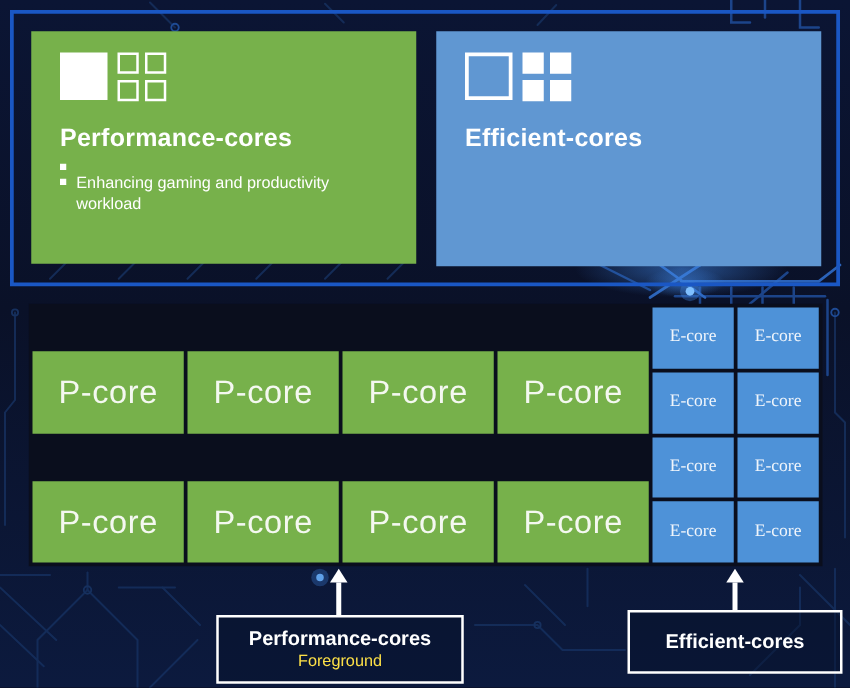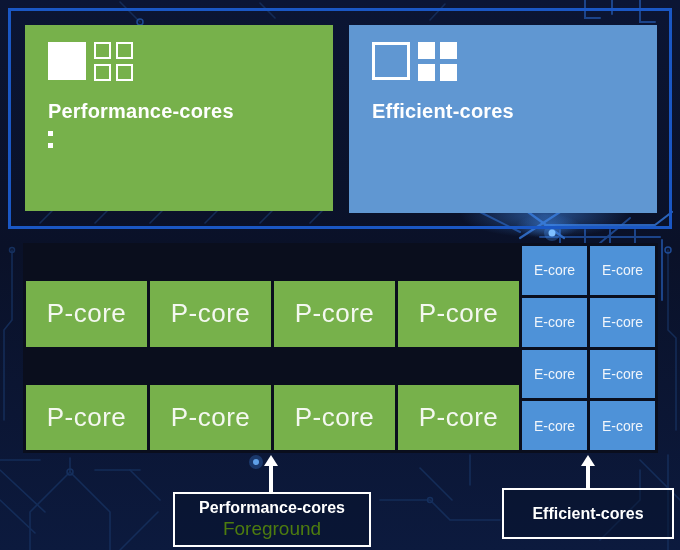--- a/index.html
+++ b/index.html
@@ -51,42 +51,42 @@
     grid-template-rows:repeat(4,1fr);
   }
   .p-cell{
     grid-row:span 2;background:var(--pcore-green);
     display:flex;align-items:center;justify-content:center;
     font-size:26px;letter-spacing:.5px;color:#f4f8f0;margin-top:35px;
   }
   .e-cell{
     background:var(--ecore-blue);
     display:flex;align-items:center;justify-content:center;
-    font-size:14px;color:#f0f5fb;
+    font-size:14px;color:#f0f5fb;font-family:Liberation Serif, serif;
   }
 
   
   .arrow{position:absolute;z-index:3;display:flex;flex-direction:column;align-items:center;}
   .arrow-head{width:0;height:0;border-left:7px solid transparent;border-right:7px solid transparent;border-bottom:11px solid #fff;}
   .arrow-stem{width:4px;background:#fff;}
   .arrow-p{left:264px;top:455px;}
   .arrow-p .arrow-stem{height:26px;}
   .arrow-e{left:581px;top:455px;}
   .arrow-e .arrow-stem{height:22px;}
 
   .callout{
     position:absolute;z-index:3;border:2px solid #fff;box-sizing:border-box;
     background:rgba(7,17,42,0.45);
     display:flex;flex-direction:column;align-items:center;justify-content:center;
     text-align:center;
   }
   .callout-p{left:173px;top:492px;width:198px;height:55px;}
   .callout-e{left:502px;top:488px;width:172px;height:51px;}
   .callout-title{font-size:16px;font-weight:bold;line-height:1.2;}
-  .callout-sub{font-size:19px;color:#4d7c0f;line-height:1.25;}
+  .callout-sub{font-size:13px;color:#fde047;line-height:1.25;}
 </style>
 </head>
 <body>
 
 <div class="stage">
 
   <svg class="bg" width="680" height="550" viewBox="0 0 680 550">
     <defs>
       <linearGradient id="bgGrad" x1="0" y1="0" x2="0" y2="1">
         <stop offset="0" stop-color="#0b1534"></stop>
@@ -177,20 +177,21 @@
         <div class="sq-small sq-outline"></div>
       </div>
     </div>
     <div class="card-title">Performance-cores</div>
     <ul class="card-bullets">
       <li>
         <span class="bullet-sq"></span>
       </li>
       <li>
         <span class="bullet-sq"></span>
+        <span class="bullet-text">Enhancing gaming and productivity workload</span>
       </li>
     </ul>
   </div>
 
   <div class="card card-blue">
     <div class="card-icon">
       <div class="sq-big sq-outline"></div>
       <div class="sq-grid">
         <div class="sq-small sq-filled"></div>
         <div class="sq-small sq-filled"></div>

